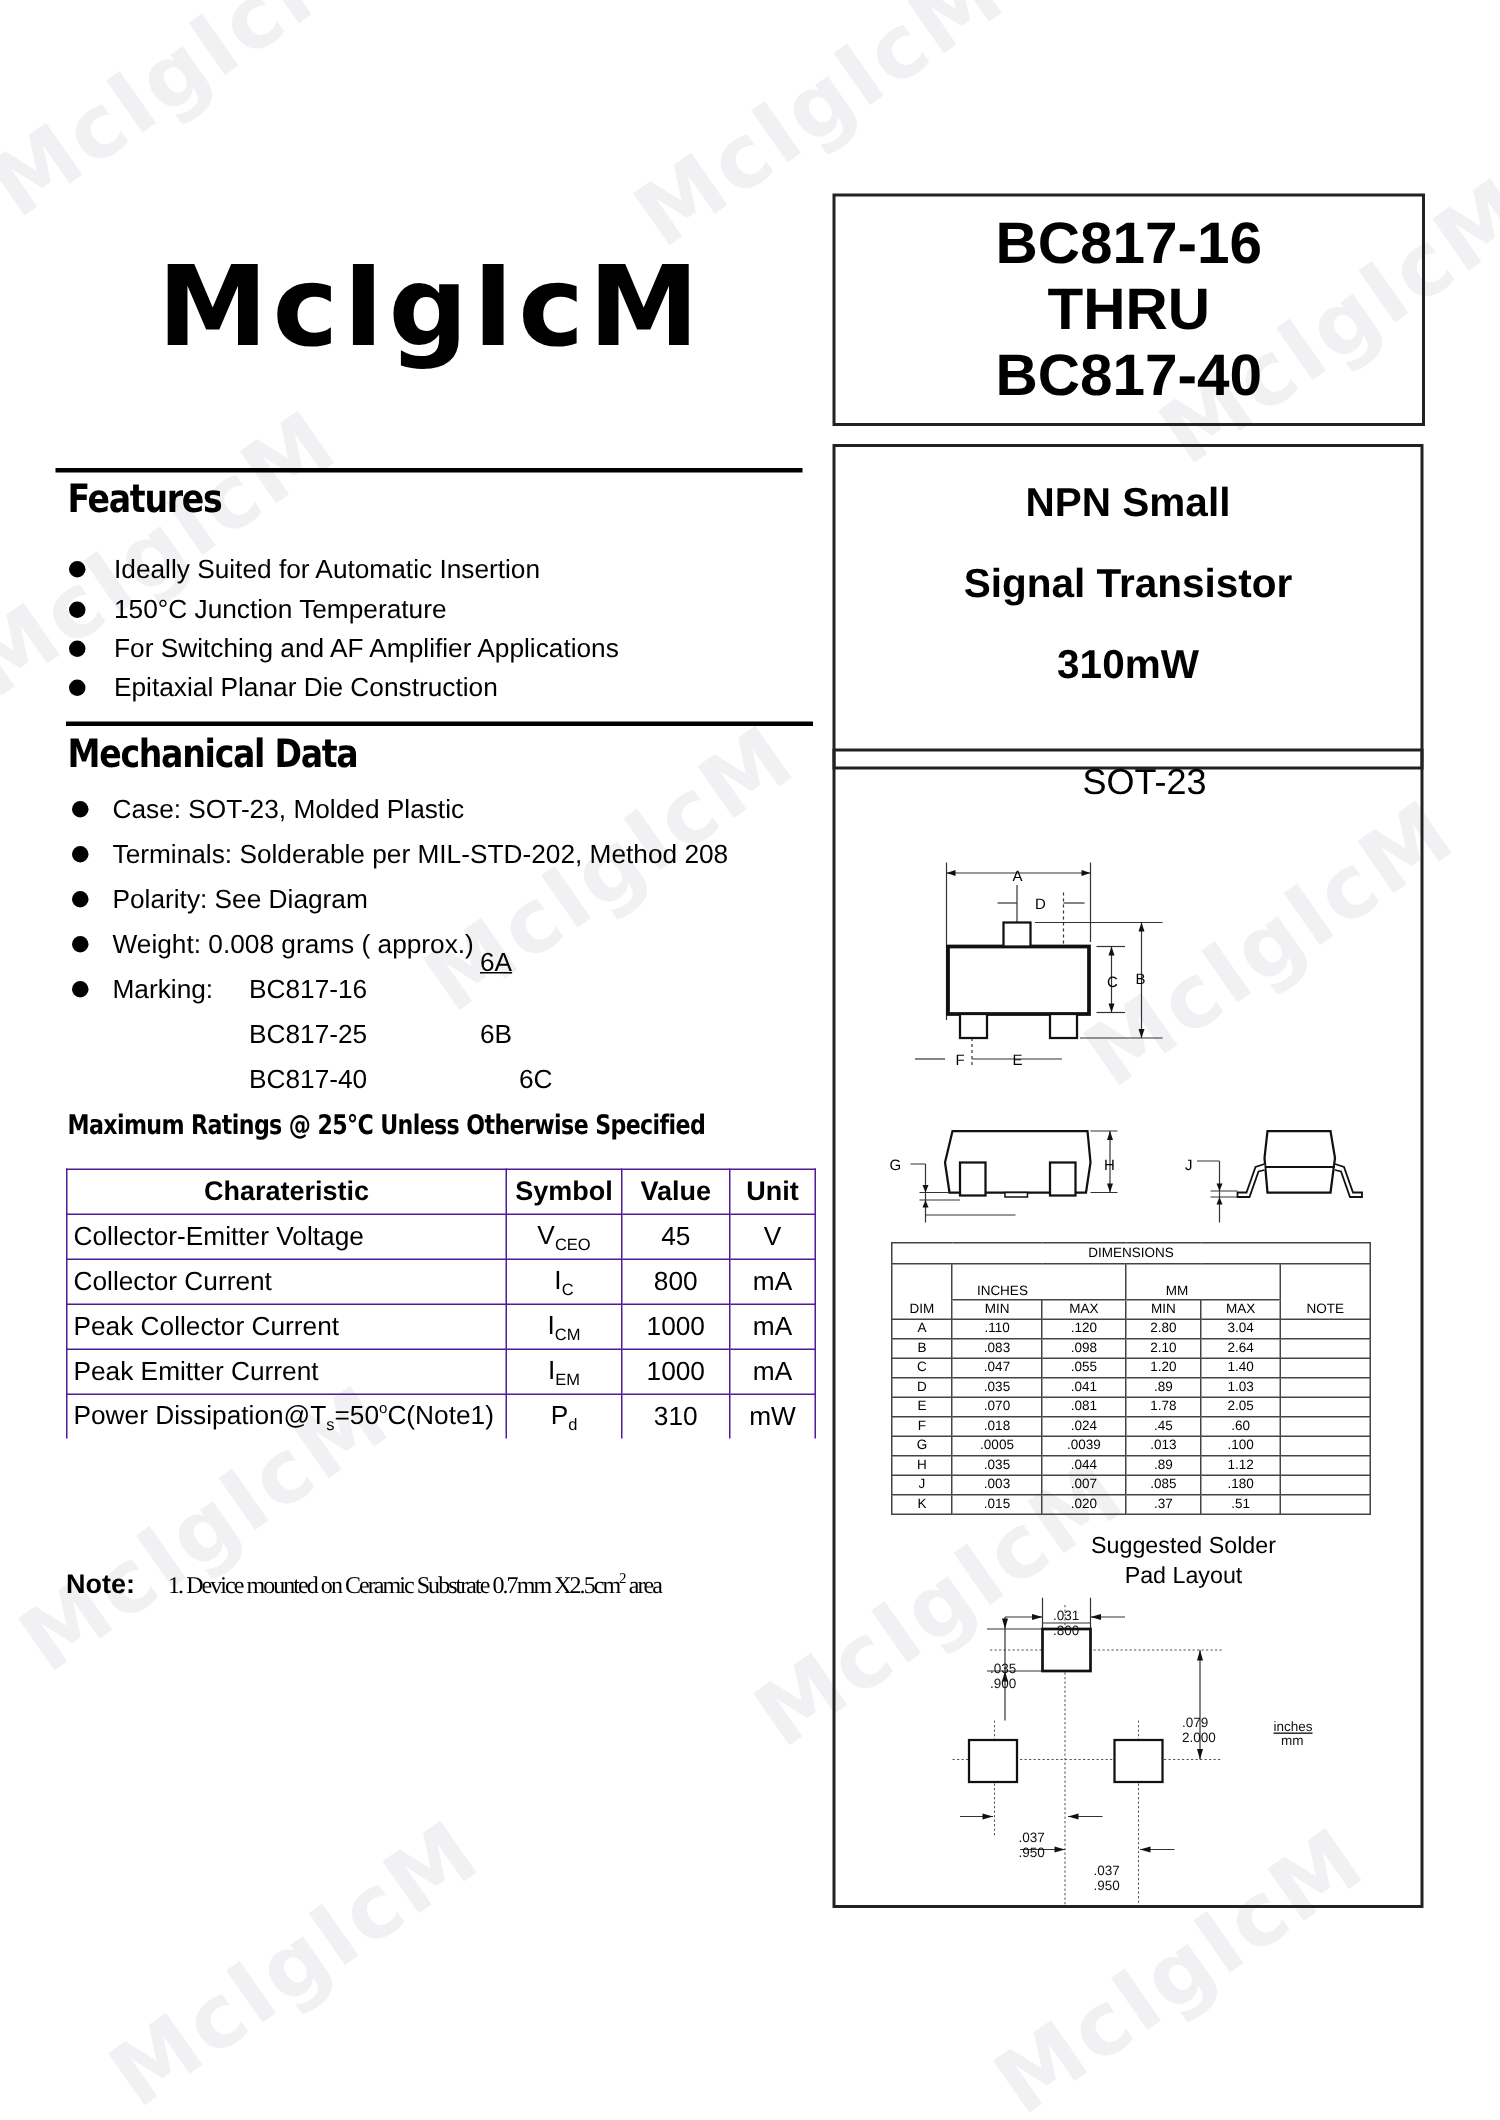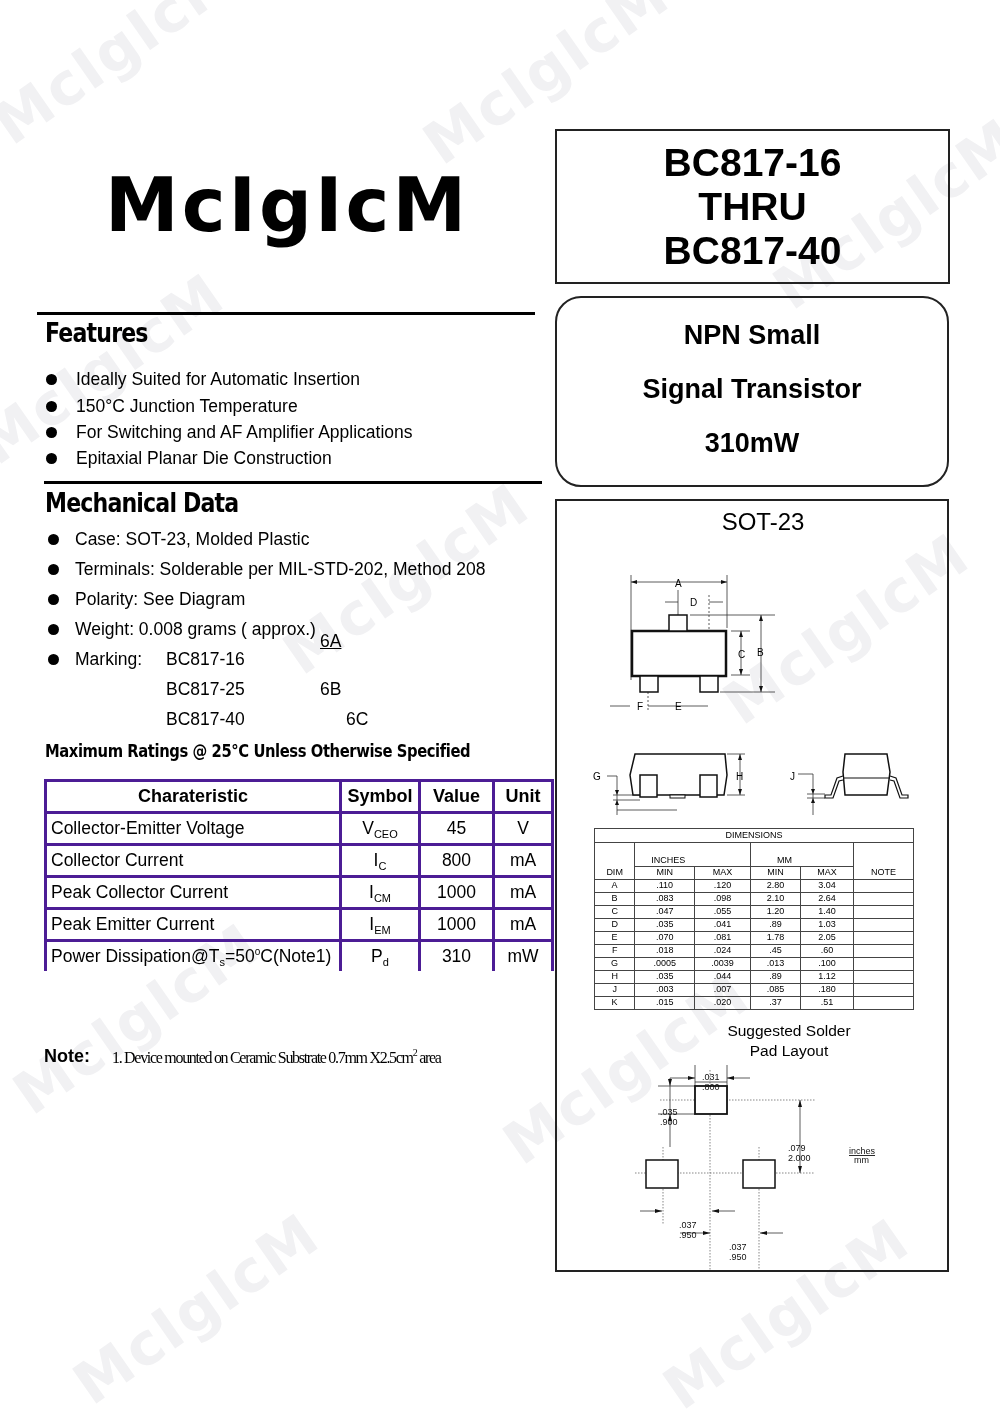--- a/index.html
+++ b/index.html
@@ -2,31 +2,31 @@
 <html><head>
 <meta charset="utf-8">
 <style>
   html, body { margin:0; padding:0; background:#ffffff; }
   body { width:1000px; height:1413px; position:relative; overflow:hidden; font-family:"Liberation Sans", sans-serif; color:#000; }
   .abs { position:absolute; }
   .wm { position:absolute; font-family:"DejaVu Sans", sans-serif; font-weight:bold; color:#f1f1f3; font-size:58px; transform:rotate(-35deg); transform-origin:left bottom; letter-spacing:2px; white-space:nowrap; pointer-events:none; }
   .logo { left:105px; top:168px; font-family:"DejaVu Sans", sans-serif; font-weight:bold; font-size:74px; letter-spacing:3px; line-height:1; transform:scaleX(1.0); }
   .box { position:absolute; border:2px solid #222; box-sizing:border-box; }
   .title-box { left:555px; top:129px; width:395px; height:155px; text-align:center; font-weight:bold; font-size:39px; line-height:44px; padding-top:10px; }
-  .desc-box { left:555px; top:296px; width:394px; height:191px; text-align:center; font-weight:bold; font-size:27px;border-radius:26px; }
+  .desc-box { left:555px; top:296px; width:394px; height:217px; text-align:center; font-weight:bold; font-size:27px; }
   .desc-box div { position:absolute; left:0; right:0; }
   .pkg-box { left:555px; top:499px; width:394px; height:773px; }
   .rule { position:absolute; height:3px; background:#000; }
   .heading { position:absolute; font-family:"DejaVu Sans", sans-serif; font-weight:bold; font-size:26px; letter-spacing:-1px; transform:scaleX(0.85); transform-origin:left; }
   .bul { position:absolute; font-size:17.5px; line-height:1; white-space:nowrap; }
   .bul .dot { position:absolute; left:0; top:3px; width:11px; height:11px; border-radius:50%; background:#000; }
   .bul .txt { position:absolute; left:30px; top:0; }
   .subheading { position:absolute; font-family:"DejaVu Sans", sans-serif; font-weight:bold; font-size:18px; transform:scaleX(0.82); transform-origin:left; white-space:nowrap; letter-spacing:-0.5px; }
   table.ratings { position:absolute; left:44px; top:779px; border-collapse:collapse; font-size:17.5px; }
-  table.ratings td, table.ratings th { border:3px solid #4c1d95; padding:0 4px; height:29px; white-space:nowrap; }
+  table.ratings td, table.ratings th { border:1px solid #4c1d95; padding:0 4px; height:29px; white-space:nowrap; }
   table.ratings th { font-weight:bold; font-size:18px; }
   table.ratings tr:last-child td { border-bottom:none; }
   table.ratings td.c { text-align:center; }
   sub { font-size:11px; vertical-align:-4px; }
   sup { font-size:10px; vertical-align:7px; }
   table.dims { position:absolute; left:594px; top:828px; border-collapse:collapse; font-size:9px; width:320px; }
   table.dims td { border:1px solid #444; text-align:center; padding:0; height:12px; line-height:11px; }
   table.dims td.nb-b { border-bottom:none; }
   table.dims td.nb-t { border-top:none; }
   .note { position:absolute; left:44px; top:1046px; font-size:18px; font-weight:bold; }

